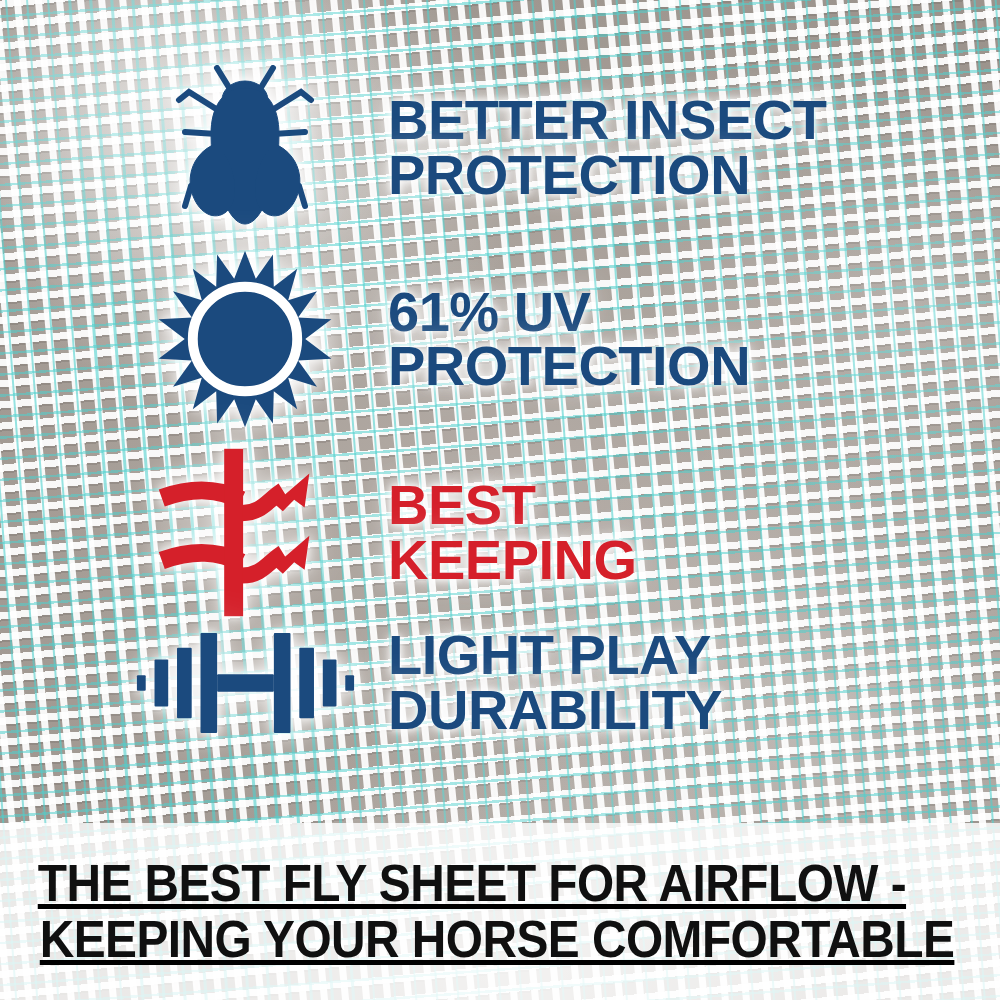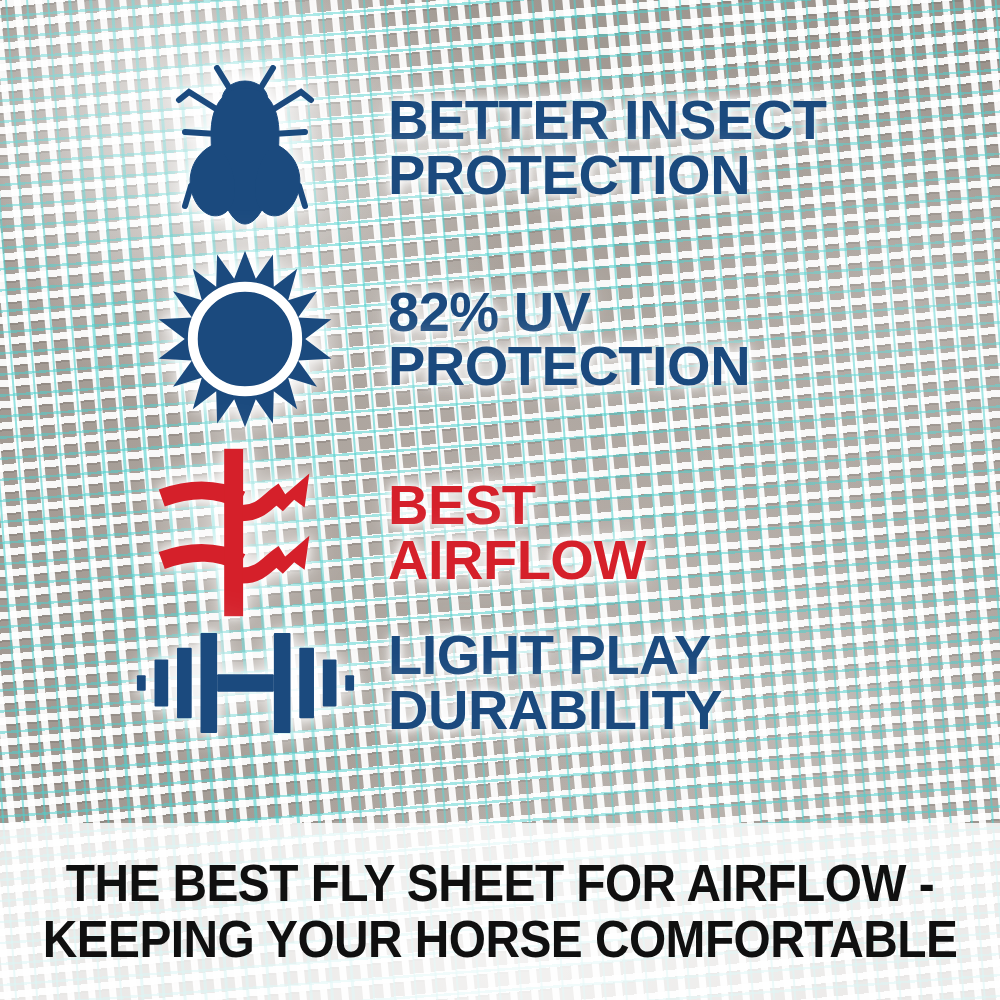--- a/index.html
+++ b/index.html
@@ -132,23 +132,24 @@
   
   .banner {
     position: absolute;
     left: 0;
     bottom: 0;
     width: 1000px;
     height: 177px;
     background: rgba(255,255,255,0.80);
     display: flex;
     flex-direction: column;
-    align-items: center;
+    align-items: flex-start;
     justify-content: center;
     overflow: hidden;
+    text-decoration: underline;
   }
   .banner-line {
     font-family: "Liberation Sans Narrow", "Liberation Sans", sans-serif;
     font-weight: 700;
     font-size: 52px;
     line-height: 1.06;
     letter-spacing: -0.6px;
     color: #101010;
     white-space: nowrap;
     transform: scaleX(0.92);
@@ -220,21 +221,21 @@
             20,153 41,124 4,122 33,100
             4,78 41,76 20,47 52,57
             42,22 68,42 69,6 88,33"></polygon>
 
           <circle cx="100" cy="100" r="58" fill="none" stroke="#ffffff" stroke-width="11"></circle>
 
           <circle cx="100" cy="100" r="52" fill="#1b4a7e"></circle>
         </svg>
       </div>
       <div class="label-cell">
-        <p class="f-label">82% UV
+        <p class="f-label">61% UV
 PROTECTION</p>
       </div>
     </div>
 
     <div class="feature-row row-3">
       <div class="icon-cell">
         <svg width="190" height="175" viewBox="0 0 200 185" aria-hidden="true">
           <g fill="none" stroke="#d5202a" stroke-width="19" stroke-linecap="butt">
 
             <path d="M12 56 C 46 44 72 46 96 58"></path>
@@ -247,21 +248,21 @@
             <path d="M97 72 C 118 72 124 58 140 48"></path>
             <path d="M97 138 C 118 138 124 124 140 114"></path>
           </g>
 
           <polygon fill="#d5202a" points="131,62 168,30 163,66 152,58 140,70"></polygon>
           <polygon fill="#d5202a" points="131,128 168,96 163,132 152,124 140,136"></polygon>
         </svg>
       </div>
       <div class="label-cell">
         <p class="f-label red">BEST
-AIRFLOW</p>
+KEEPING</p>
       </div>
     </div>
 
     <div class="feature-row row-4">
       <div class="icon-cell">
         <svg width="225" height="120" viewBox="0 0 230 120" aria-hidden="true">
           <g fill="#1b4a7e">
 
             <rect x="4" y="52" width="9" height="16" rx="1"></rect>
             <rect x="217" y="52" width="9" height="16" rx="1"></rect>

